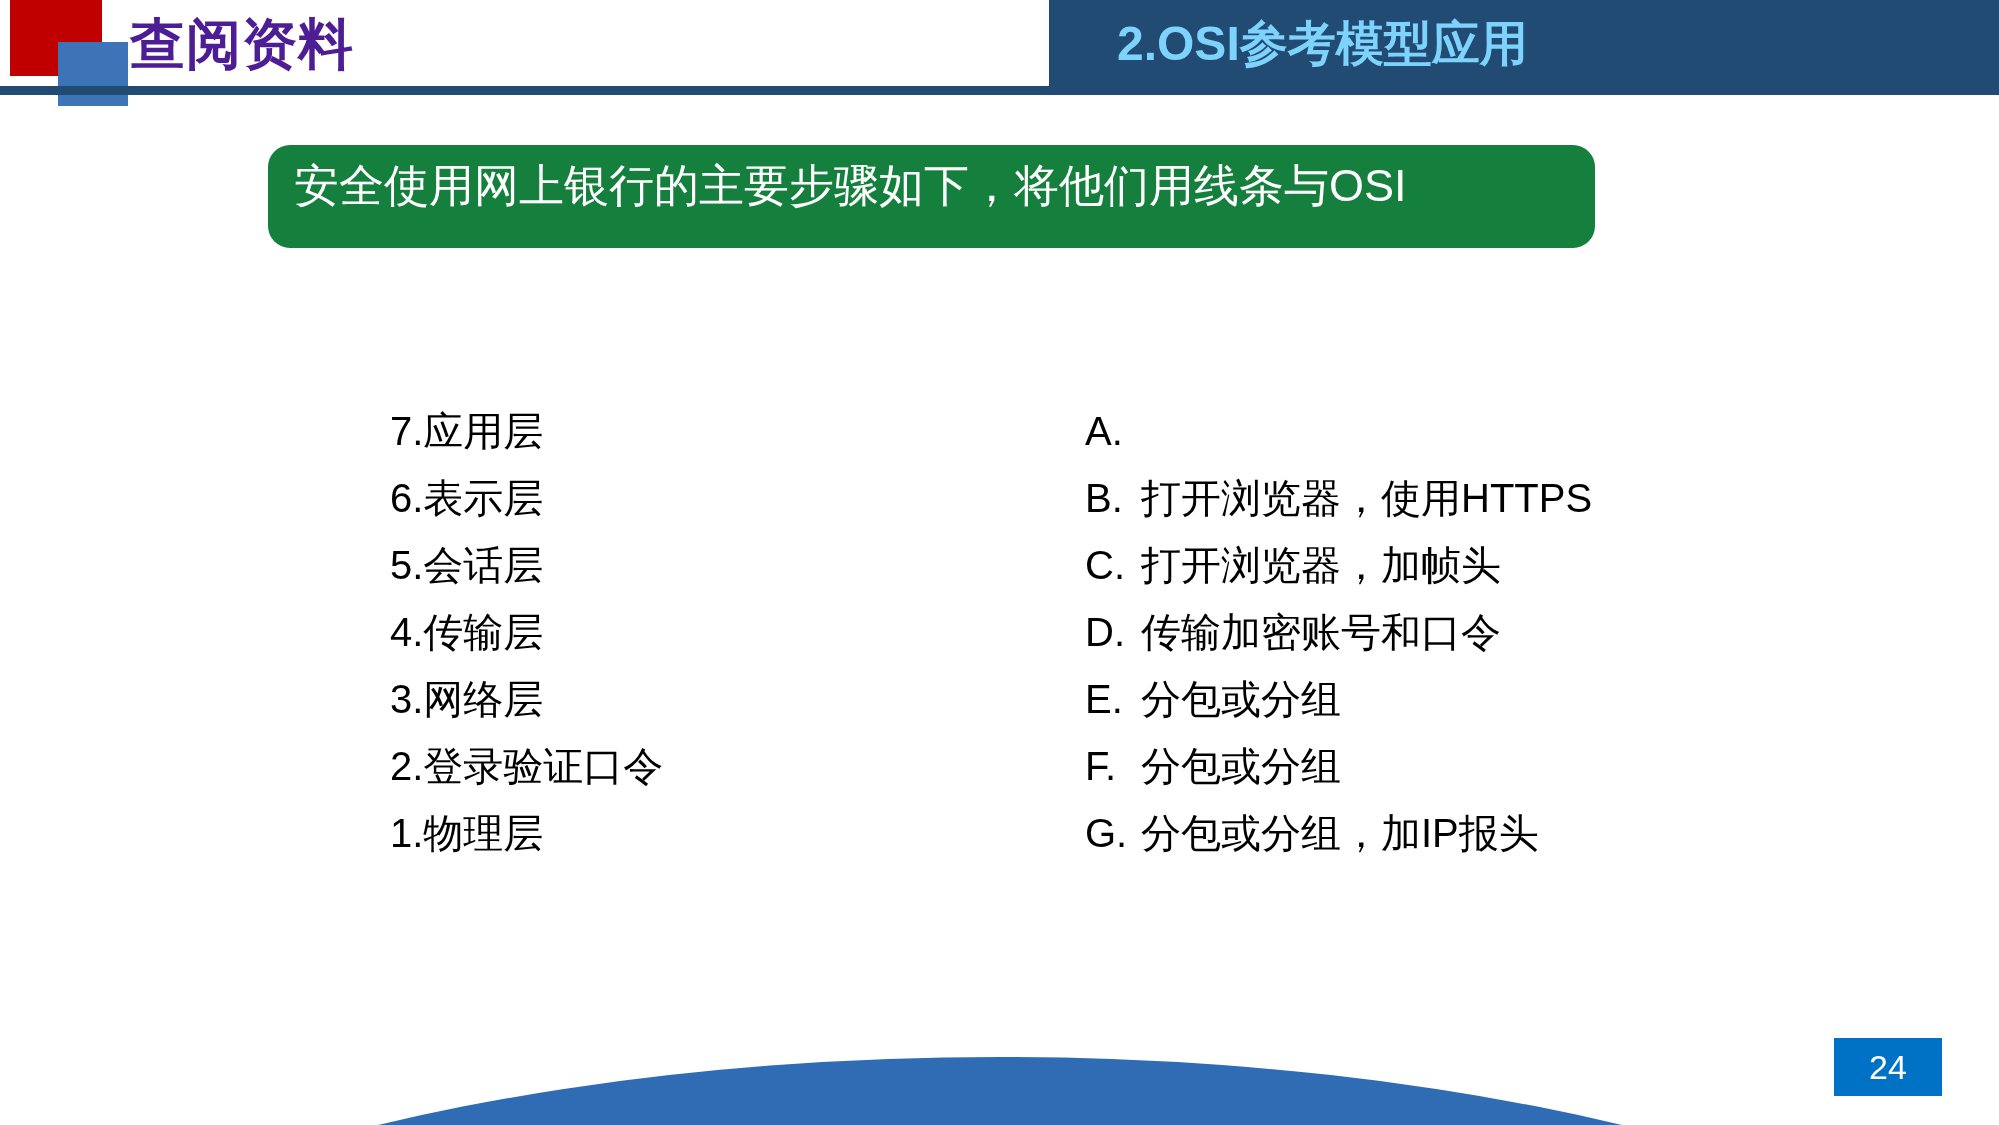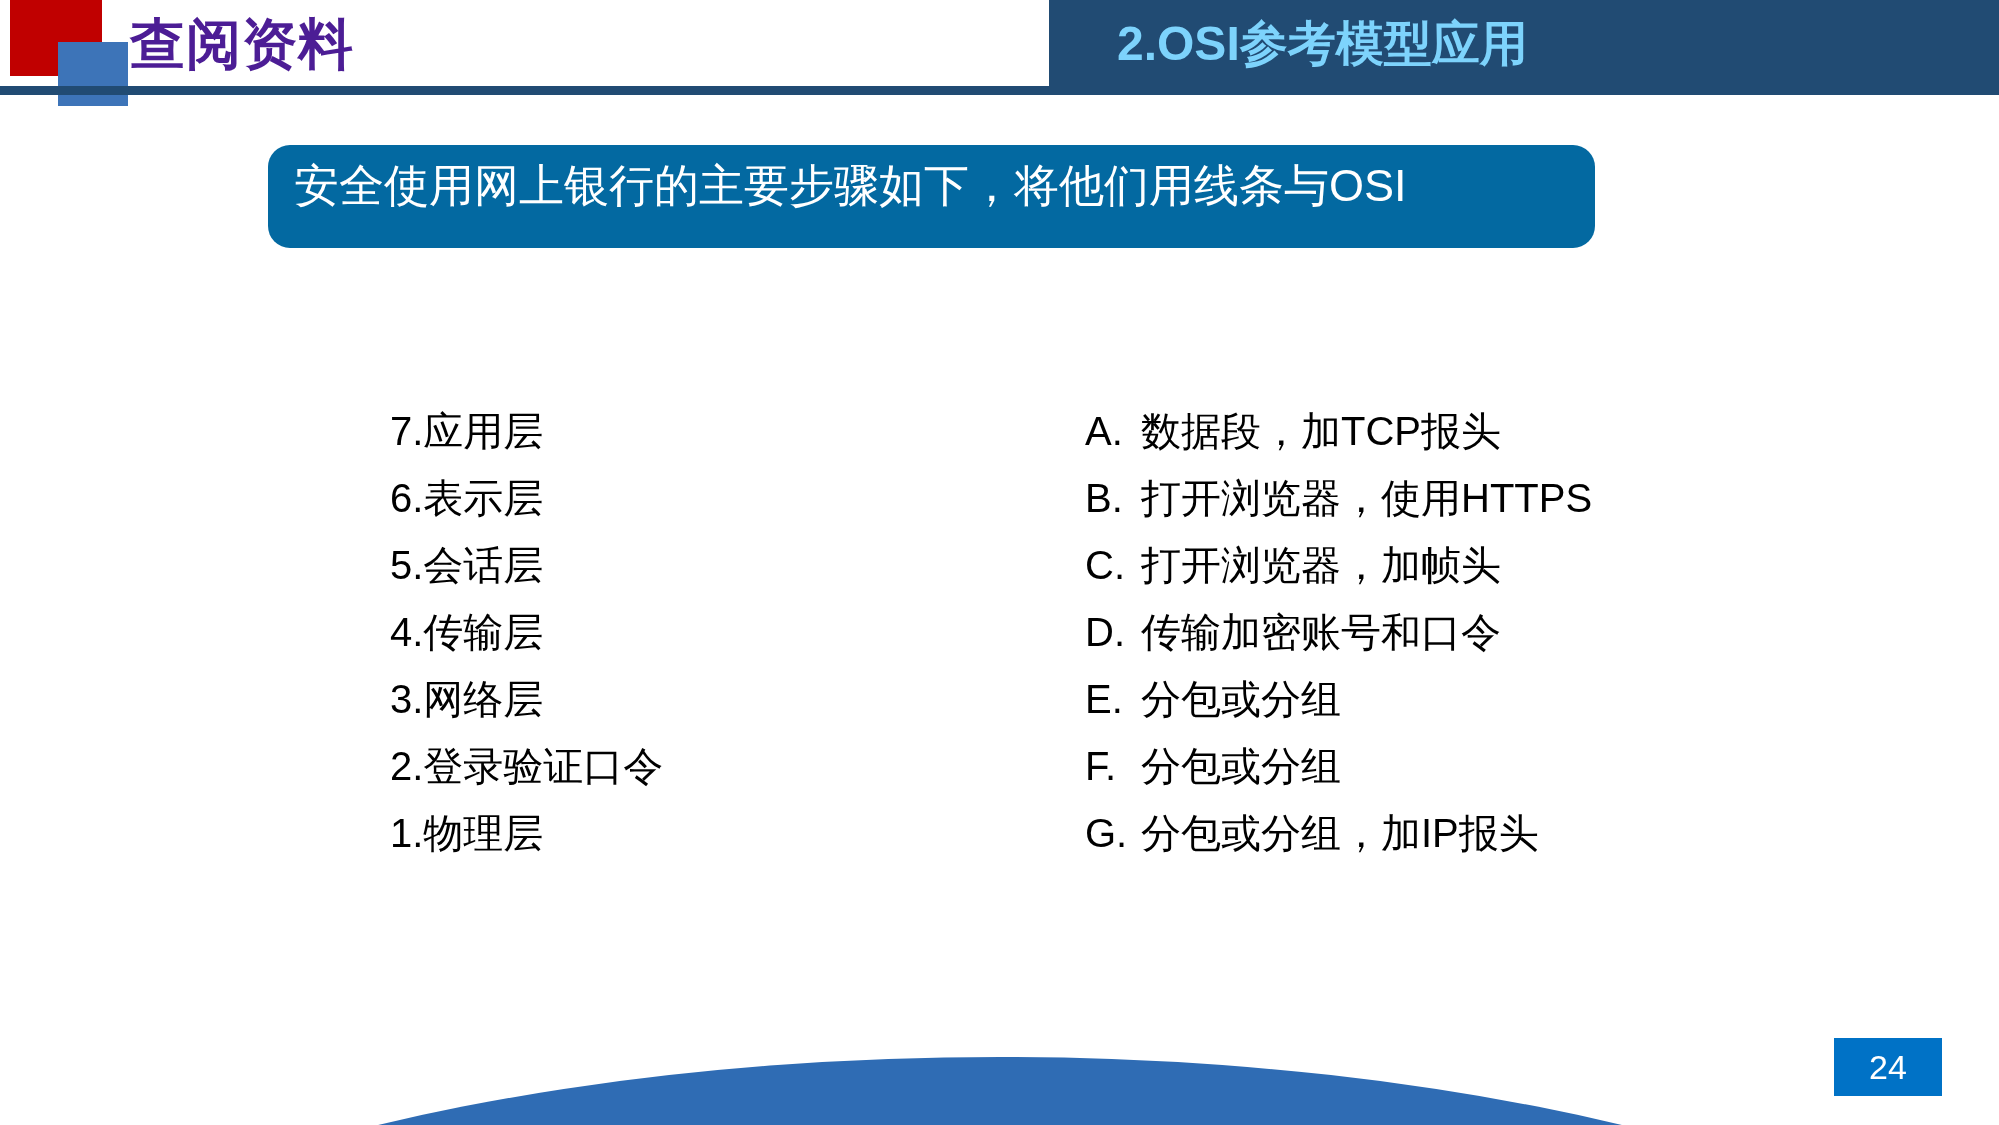--- a/index.html
+++ b/index.html
@@ -73,21 +73,21 @@
     white-space: nowrap;
     margin-left: 28px;
   }
 
   
   .callout {
     position: absolute;
     left: 268px; top: 145px;
     width: 1327px;
     min-height: 103px;
-    background: #0369a1;
+    background: #15803d;
     border-radius: 22px;
     box-sizing: border-box;
     padding: 14px 26px 10px 26px;
   }
   .callout-line {
     font-size: 45px;
     line-height: 1.22;
     color: #ffffff;
     white-space: nowrap;
   }
@@ -190,21 +190,20 @@
       </div>
       <div class="row">
         <span class="marker">1.</span>
         <span class="label">物理层</span>
       </div>
     </div>
 
     <div class="col col-right">
       <div class="row">
         <span class="marker">A.</span>
-        <span class="label">数据段，加TCP报头</span>
       </div>
       <div class="row">
         <span class="marker">B.</span>
         <span class="label">打开浏览器，使用HTTPS</span>
       </div>
       <div class="row">
         <span class="marker">C.</span>
         <span class="label">打开浏览器，加帧头</span>
       </div>
       <div class="row">

